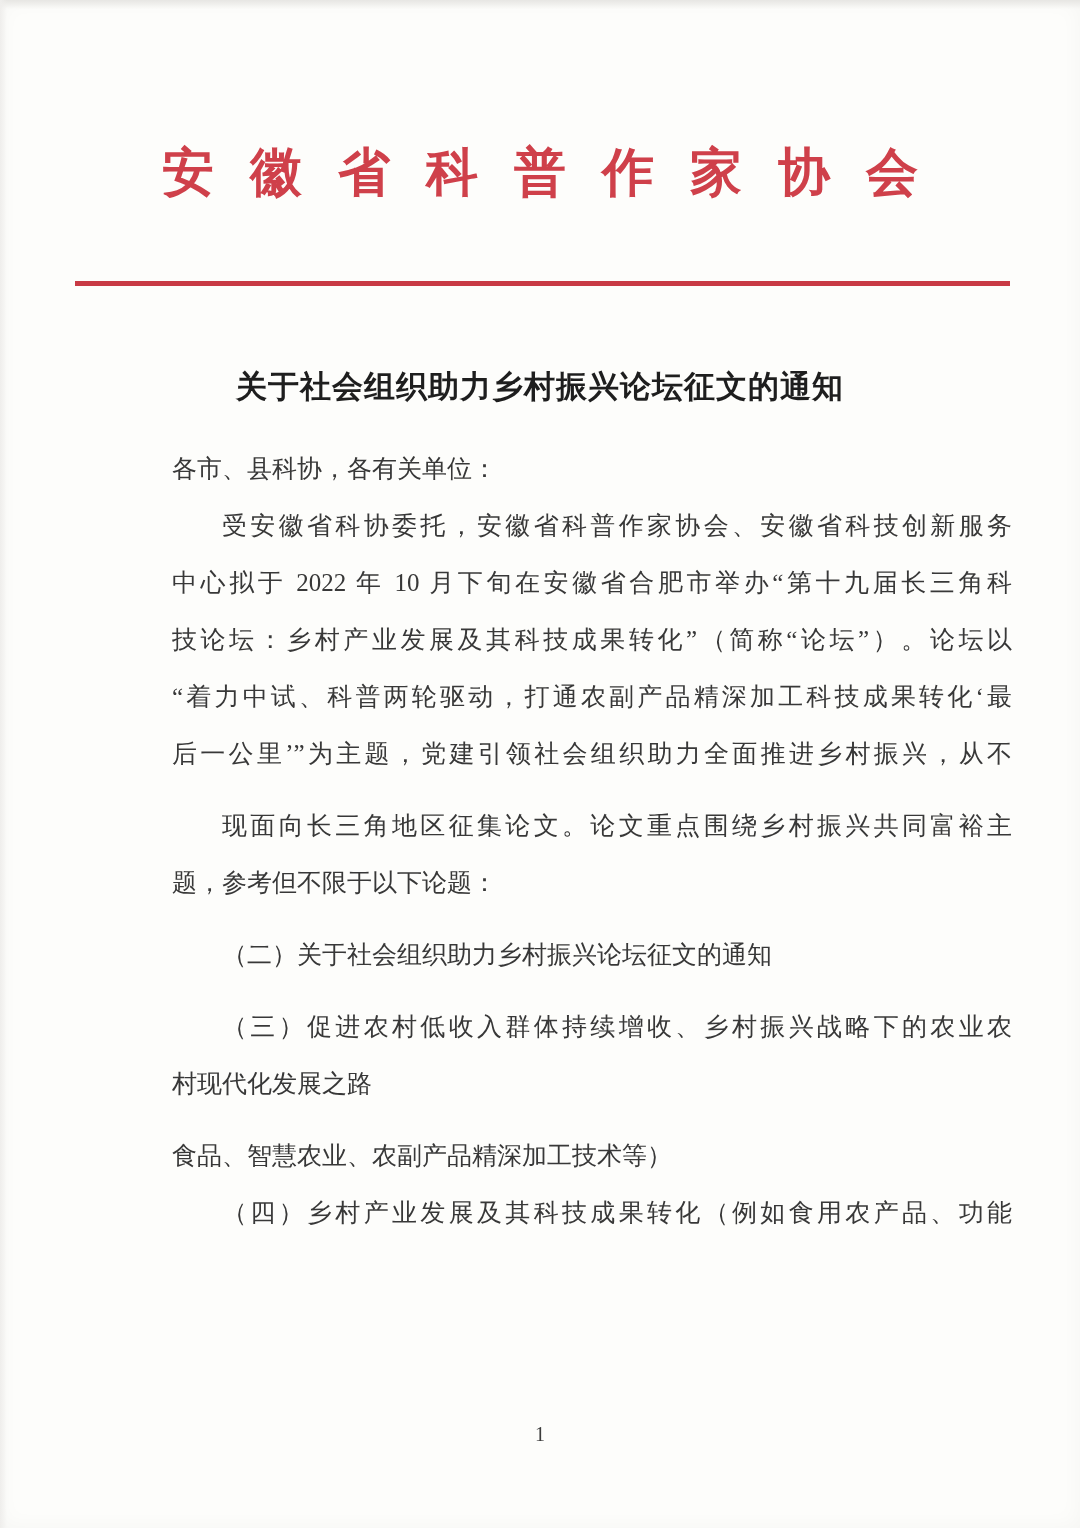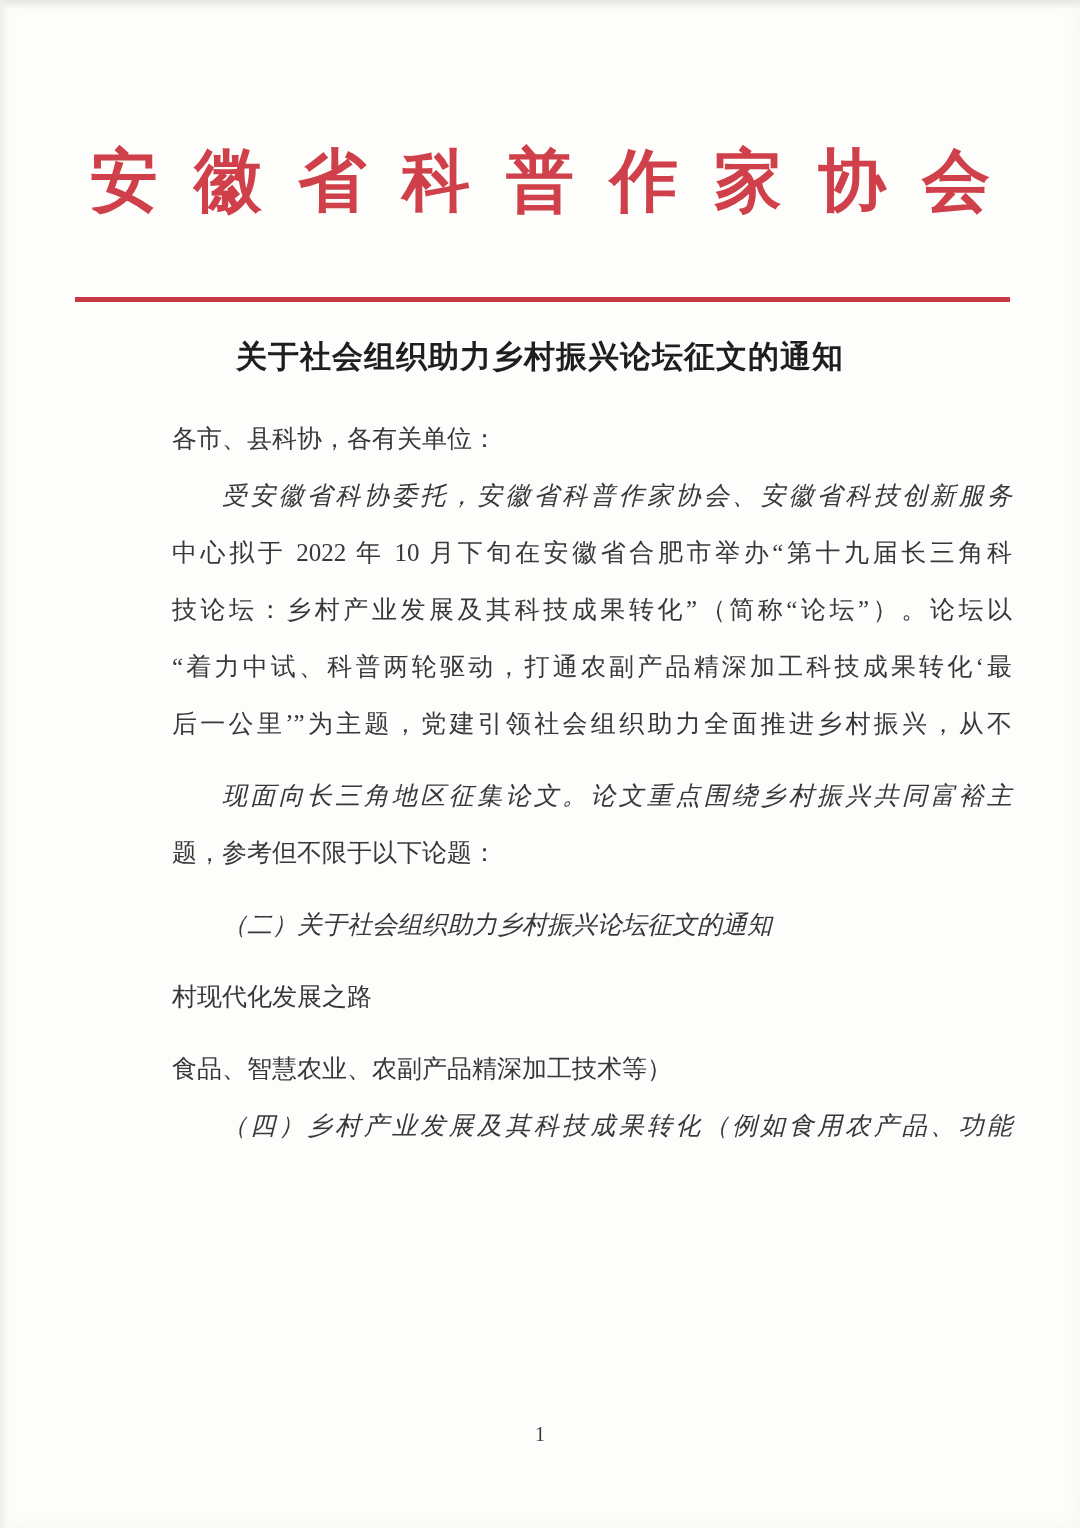--- a/index.html
+++ b/index.html
@@ -30,37 +30,37 @@
     top: 0; left: 0; bottom: 0;
     width: 7px;
     background: linear-gradient(to right, #efeeec, rgba(255,255,255,0));
     pointer-events: none;
   }
   .letterhead {
     margin-top: 146px;
     text-align: center;
     color: #cf404a;
     font-weight: 700;
-    font-size: 68px;
+    font-size: 52px;
     line-height: 1.05;
     letter-spacing: 36px;
     white-space: nowrap;
   }
   .letterhead .lh-inner {
     display: inline-block;
     margin-right: -36px; 
   }
   .divider {
     margin: 80px 0 0 75px;
     width: 935px;
     height: 5px;
     background: #c83a44;
   }
   .notice-title {
-    margin-top: 36px;
+    margin-top: 82px;
     text-align: center;
     font-family: "Liberation Sans", "DejaVu Sans", sans-serif;
     font-weight: 700;
     font-size: 31px;
     line-height: 38px;
     color: #1e1e1e;
     letter-spacing: 1px;
   }
   .content {
     margin: 34px 68px 0 172px;
@@ -72,21 +72,20 @@
     text-align: justify;
     text-align-last: justify;
     -moz-text-align-last: justify;
   }
   .line.last {
     text-align-last: left;
     -moz-text-align-last: left;
   }
   .line.indent {
     text-indent: 2em;
-    font-style: italic;
   }
   .para.gap {
     margin-top: 15px;
   }
   .page-number {
     position: absolute;
     left: 0; right: 0;
     bottom: 82px;
     text-align: center;
     font-size: 20px;
@@ -127,20 +126,21 @@
       <div class="line indent">现面向长三角地区征集论文。论文重点围绕乡村振兴共同富裕主</div>
       <div class="line last">题，参考但不限于以下论题：</div>
     </div>
 
 
     <div class="para gap">
       <div class="line indent last">（二）关于社会组织助力乡村振兴论坛征文的通知</div>
     </div>
 
     <div class="para gap">
+      <div class="line indent">（三）促进农村低收入群体持续增收、乡村振兴战略下的农业农</div>
       <div class="line last">村现代化发展之路</div>
     </div>
 
     <div class="para gap">
       <div class="line last">食品、智慧农业、农副产品精深加工技术等）</div>
       <div class="line indent">（四）乡村产业发展及其科技成果转化（例如食用农产品、功能</div>
     </div>
 
   </div>
 

